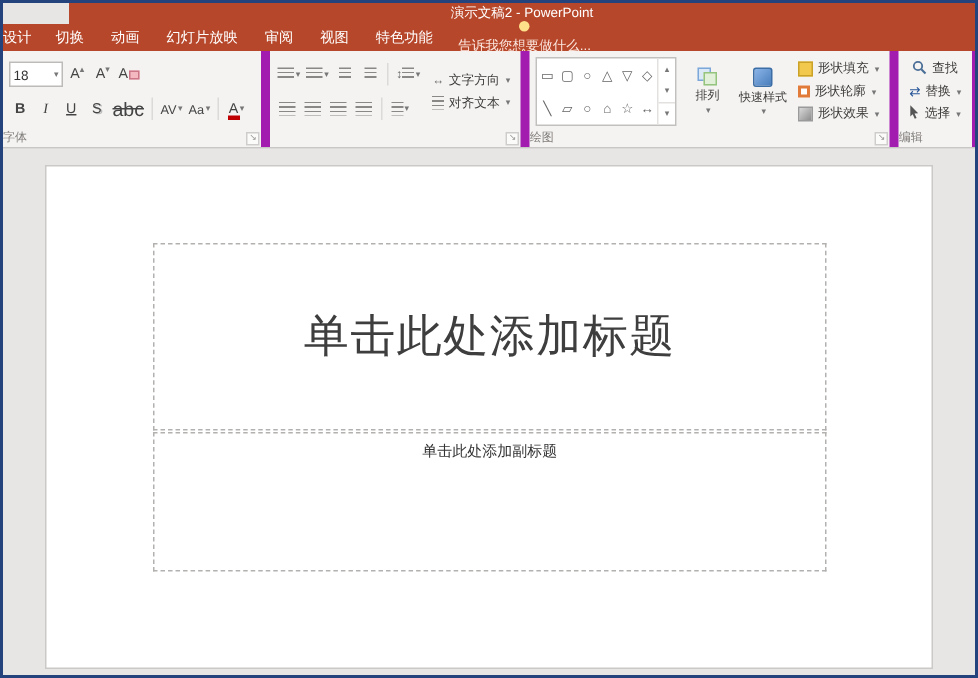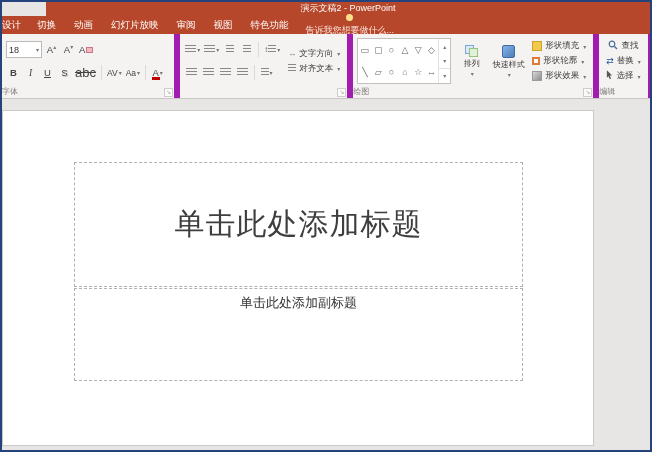--- a/index.html
+++ b/index.html
@@ -69,27 +69,27 @@
   .arr-ic .s2{position:absolute;right:0;bottom:0;width:7px;height:7px;background:#e2f0d9;border:1px solid #94c47d;}
   .qs-ic{width:11px;height:11px;background:linear-gradient(135deg,#8ab4e8,#4a7ebb);
     border:1px solid #3c6ea5;border-radius:2px;}
   .ic-fill{width:8px;height:8px;background:#f2c94c;border:1px solid #c9a227;flex:none;}
   .ic-outline{width:8px;height:8px;background:#fff;border:2px solid #e07b39;box-sizing:border-box;flex:none;}
   .ic-effects{width:8px;height:8px;background:linear-gradient(135deg,#d9d9d9,#8c8c8c);
     border:1px solid #9a9a9a;flex:none;}
   .swap{color:#2b579a;font-size:9px;}
   .filler{flex:1;}
   
-  .slide-wrap{height:351px;display:flex;justify-content:flex-start;}
+  .slide-wrap{height:351px;display:flex;justify-content:flex-start;padding-left:28px;}
   .slide{width:592px;height:336px;margin-top:11px;background:#fff;border:1px solid #cbc9c7;
     position:relative;box-sizing:border-box;flex:none;}
   .ph{position:absolute;left:71px;right:70px;border:1px dashed #b3b1af;display:flex;
     justify-content:center;color:#3e3e3e;}
   .ph-title{top:51px;height:123px;align-items:center;font-size:30px;letter-spacing:1px;}
-  .ph-sub{top:177px;height:86px;align-items:flex-start;padding-top:5px;font-size:13px;color:#333;}
+  .ph-sub{top:177px;height:86px;align-items:flex-start;padding-top:5px;font-size:10px;color:#333;}
 </style>
 </head>
 <body>
 
 <div class="titlebar">
   <span>演示文稿2 - PowerPoint</span>
 </div>
 
 <div class="tabrow">
   <span class="tab partial">设计</span>

